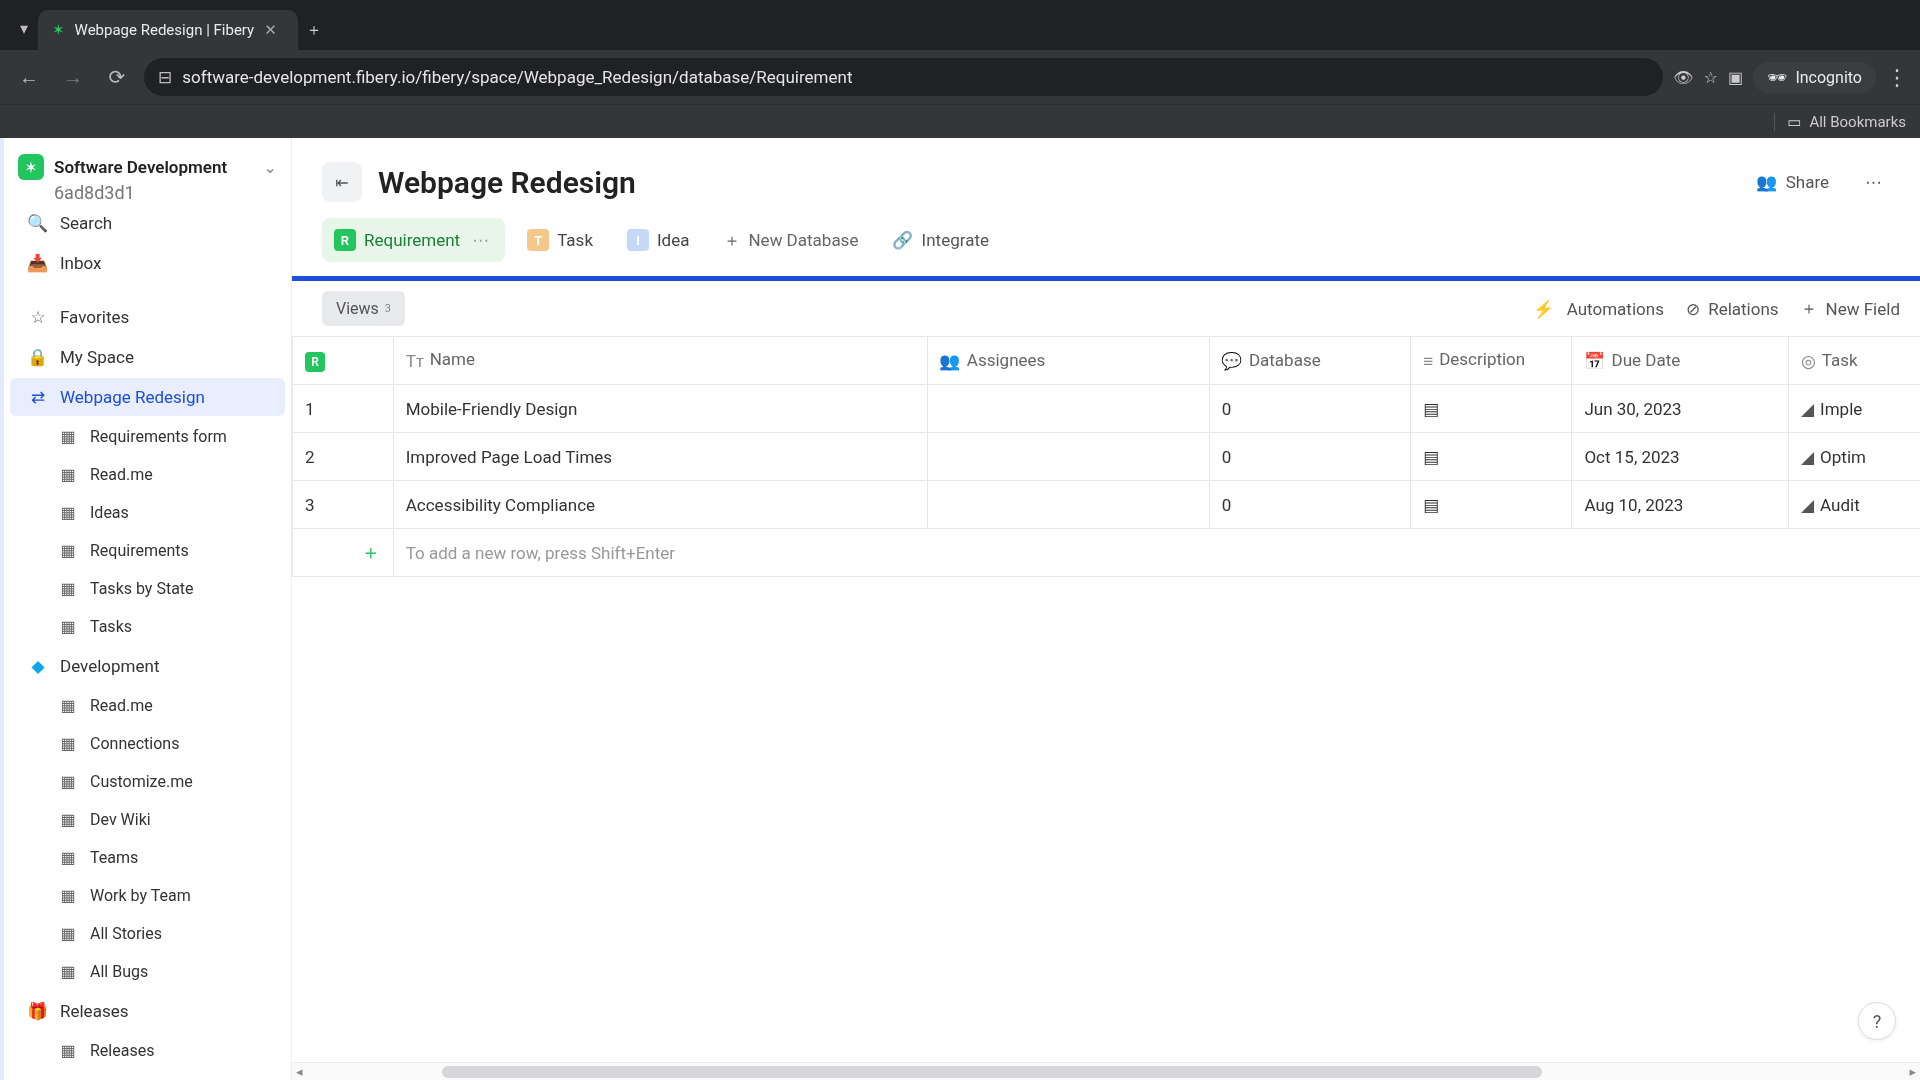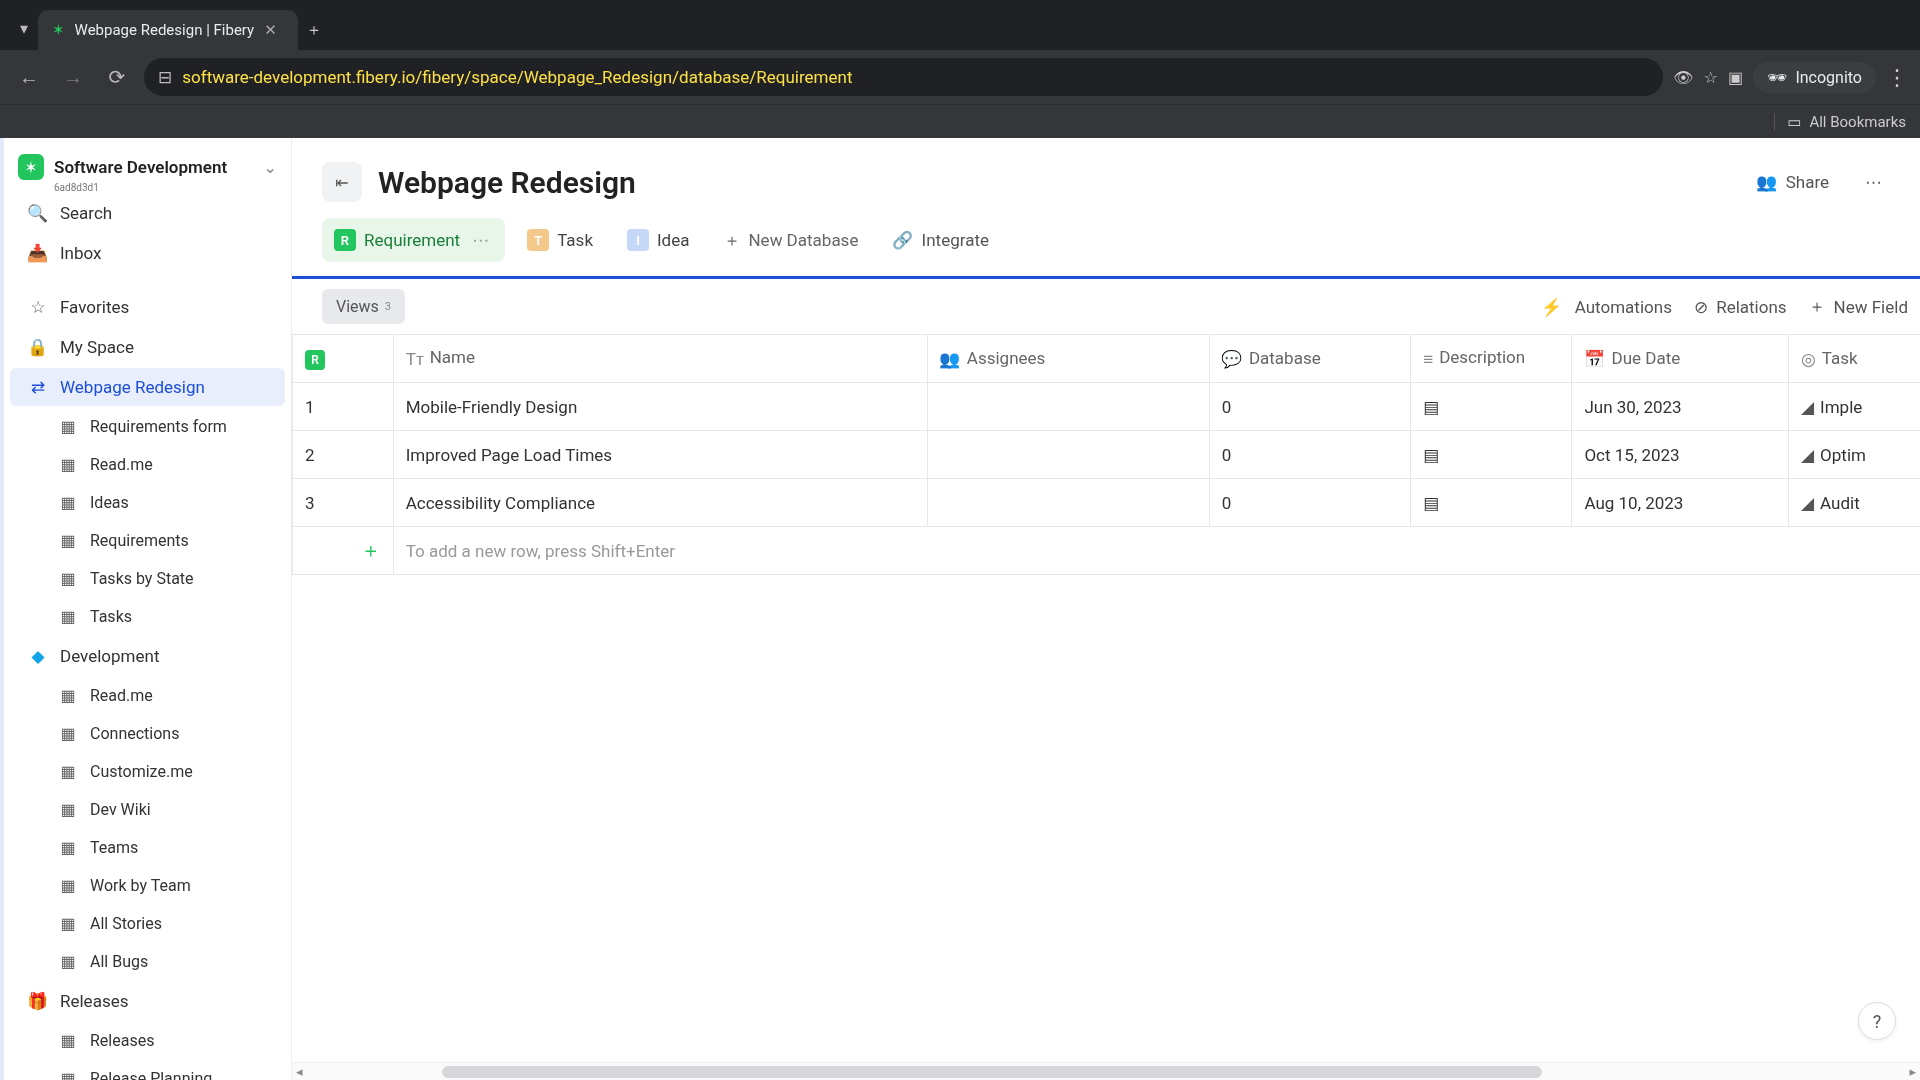--- a/index.html
+++ b/index.html
@@ -8,37 +8,37 @@
 
 .browser-top { background: #202124; height: 50px; display: flex; align-items: flex-end; padding-left: 10px; }
 .tab-dropdown { width: 28px; height: 28px; display:flex; align-items:center; justify-content:center; margin-bottom: 8px; color:#bbb; }
 .tab { background: #35363a; border-radius: 10px 10px 0 0; height: 40px; display: flex; align-items: center; padding: 0 14px; gap: 10px; min-width: 260px; color: #e8eaed; font-size: 15px; }
 .tab .close { color: #aaa; font-size: 15px; }
 .new-tab { width: 32px; height: 32px; display:flex; align-items:center; justify-content:center; color:#ccc; margin-bottom: 4px; }
 
 .address-bar { background: #35363a; height: 54px; display: flex; align-items: center; padding: 0 12px; gap: 10px; }
 .nav-btn { width: 34px; height: 34px; border-radius: 50%; display:flex; align-items:center; justify-content:center; color:#bbb; font-size: 20px; }
 .url-box { flex: 1; background: #202124; border-radius: 20px; height: 38px; display:flex; align-items:center; padding: 0 14px; gap: 10px; color:#bbb; font-size: 17px; }
-.url-box .url { color:#fde047; }
+.url-box .url { color:#e5e5e5; }
 .right-icons { display:flex; align-items:center; gap: 10px; color:#ccc; }
 .incognito-badge { background:#3c3d41; border-radius: 20px; padding: 6px 14px; display:flex; align-items:center; gap:8px; font-size: 16px; color:#e8eaed; }
 .menu-dots { font-size: 22px; }
 
 .bookmarks-bar { background: #35363a; height: 34px; display:flex; align-items:center; justify-content:flex-end; padding: 0 14px; color:#ccc; font-size: 15px; border-top: 1px solid #2a2b2e; }
 .bookmarks-bar .sep { width:1px; height:18px; background:#555; margin: 0 12px; }
 
 
 .app { flex: 1; display: flex; background: #fff; overflow: hidden; position: relative; }
 
 
 .sidebar { width: 292px; border-right: 1px solid #eee; display:flex; flex-direction:column; padding-top: 10px; border-left: 4px solid #2563eb22; }
 .ws-row { display:flex; align-items:center; padding: 6px 14px; gap: 10px; }
 .ws-icon { width:26px; height:26px; border-radius:6px; background:#22c55e; display:flex; align-items:center; justify-content:center; color:white; font-size:16px; }
 .ws-title { font-size: 17px; font-weight: 600; color:#222; }
-.ws-sub { font-size: 10px; color:#777; margin-left: 36px; margin-top:-4px; padding: 0 14px; }
+.ws-sub { font-size: 18px; color:#777; margin-left: 36px; margin-top:-4px; padding: 0 14px; }
 .ws-chevron { margin-left:auto; color:#888; }
 
 .side-item { display:flex; align-items:center; gap: 12px; padding: 9px 18px; color:#333; font-size: 17px; cursor:pointer; border-radius: 6px; margin: 1px 6px; }
 .side-item.active { background: #e8eefc; color:#1d4ed8; }
 .side-item .ico { width:20px; display:flex; align-items:center; justify-content:center; color:#666; }
 .side-item.active .ico { color:#1d4ed8; }
 .side-sub { padding-left: 48px; }
 .side-space { margin-top: 14px; }
 .side-item.small { font-size: 16px; }
 
@@ -53,21 +53,21 @@
 .db-tab { display:flex; align-items:center; gap:8px; padding: 8px 12px; border-radius:8px; font-size: 17px; color:#444; cursor:pointer; }
 .db-tab.active { background:#e8f6ea; color:#1a7f37; }
 .db-tab .badge { width:22px; height:22px; border-radius:4px; display:flex; align-items:center; justify-content:center; color:white; font-size:13px; font-weight:600; }
 .badge-green { background:#22c55e; }
 .badge-orange { background:#f4c78a; }
 .badge-blue { background:#c5d8f7; }
 .db-tab-more { color:#999; padding: 4px; }
 .db-new { color:#666; }
 .db-integrate { color:#555; display:flex; align-items:center; gap:8px; }
 
-.toolbar { display:flex; align-items:center; padding: 10px 12px 10px 30px; gap: 16px; border-top:3px solid #1d4ed8; }
+.toolbar { display:flex; align-items:center; padding: 10px 20px 10px 30px; gap: 16px; border-top:5px solid #1d4ed8; }
 .views-btn { background:#e7e9ec; color:#555; padding: 8px 14px; border-radius:6px; font-size:16px; display:flex; align-items:center; gap:6px; }
 .views-count { font-size:11px; color:#888; vertical-align:super; }
 .desc-text { color:#555; font-size: 17px; max-width: 960px; line-height:1.55; }
 .toolbar-right { margin-left:auto; display:flex; align-items:center; gap: 22px; color:#555; font-size:17px; }
 .toolbar-right .btn { display:flex; align-items:center; gap:8px; cursor:pointer; }
 .cursor-ico { position:relative; left:-4px; }
 
 
 .table-wrap { overflow-x:auto; flex:1; }
 .table { border-collapse: collapse; min-width: 1900px; }

